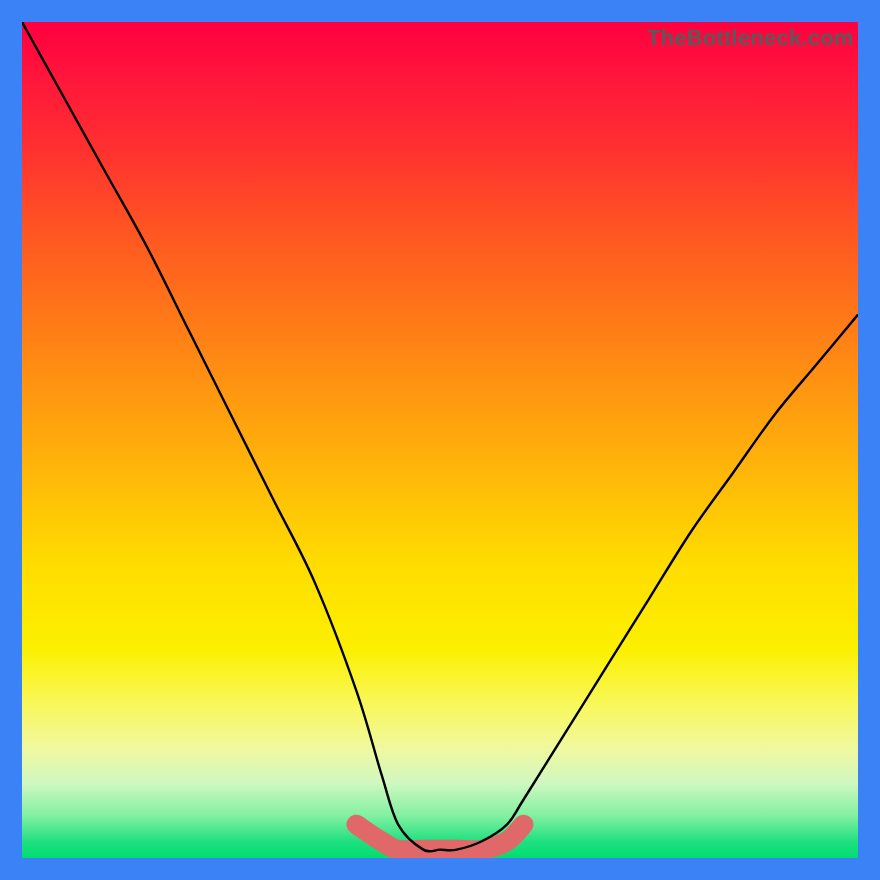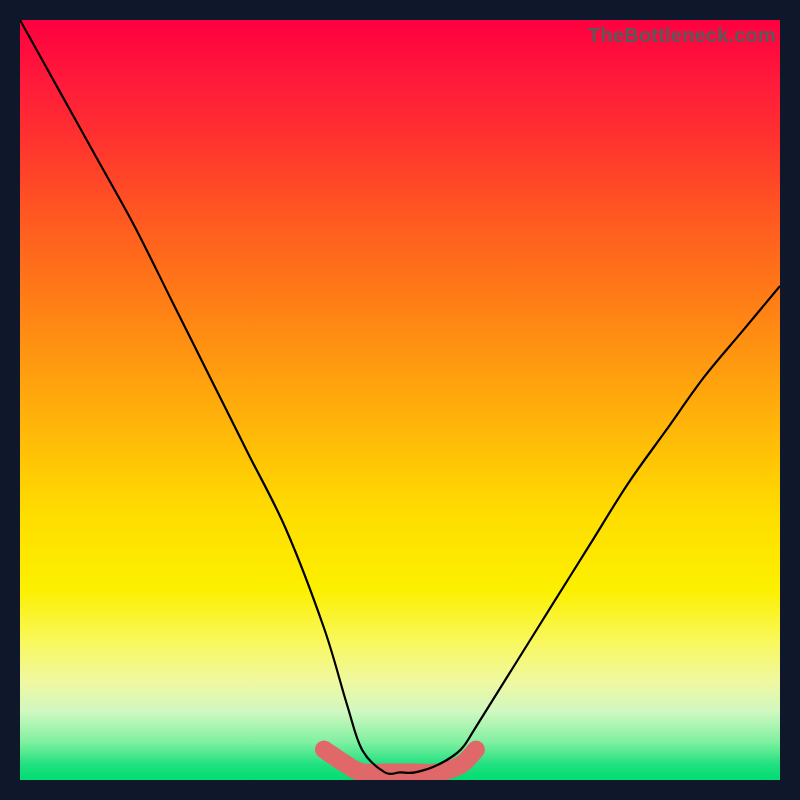--- a/index.html
+++ b/index.html
@@ -1,21 +1,21 @@
 <!DOCTYPE html>
 <html><head>
 <meta charset="utf-8">
 <style>
   * { margin: 0; padding: 0; box-sizing: border-box; }
   html, body { width: 800px; height: 800px; overflow: hidden; background: #000; }
   .frame {
     position: relative;
     width: 800px;
     height: 800px;
-    background: #0f172a;
+    background: #3b82f6;
   }
   .plot-area {
     position: absolute;
     left: 20px;
     top: 20px;
     width: 760px;
     height: 760px;
     background: linear-gradient(to bottom,
       #ff0040 0%,
       #ff1a3a 8%,

